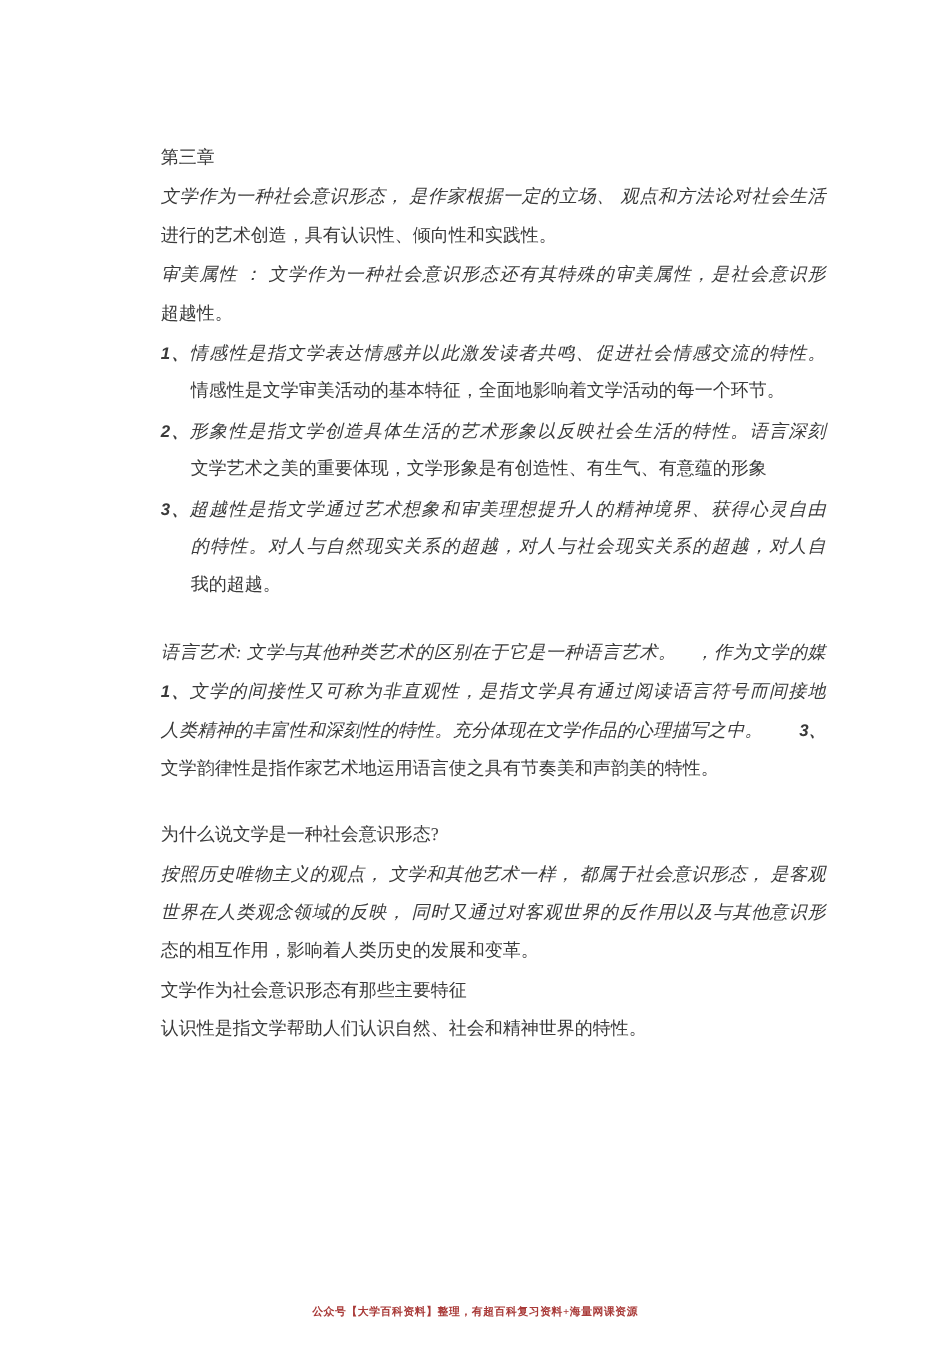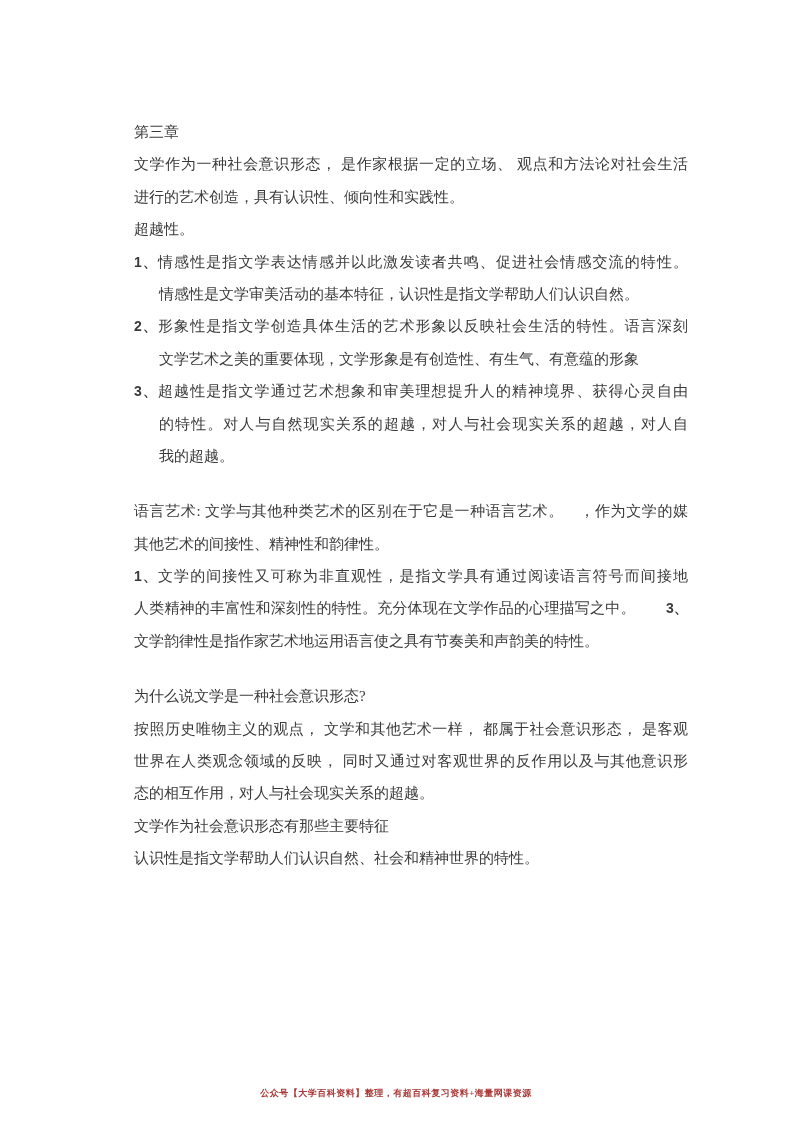--- a/index.html
+++ b/index.html
@@ -26,20 +26,21 @@
   }
   .line {
     line-height: 32.4px;
     height: 32.4px;
     white-space: normal;
     text-align: left;
   }
   .line.just {
     text-align: justify;
     text-align-last: justify;
+    font-style: italic;
   }
   .line.ind {
     padding-left: 25px;
   }
   .num {
     font-family: "Liberation Sans", "DejaVu Sans", sans-serif;
     font-weight: bold;
     font-size: 14px;
   }
   .gap {
@@ -59,36 +60,36 @@
   }
 </style>
 </head>
 <body>
 
 <div class="page">
   <div class="doc">
       <div class="line"><span class="">第三章</span></div>
       <div class="line just"><span class="">文学作为一种社会意识形态， 是作家根据一定的立场、 观点和方法论对社会生活</span></div>
       <div class="line"><span class="">进行的艺术创造，具有认识性、倾向性和实践性。</span></div>
+      <div class="line just"><span class="">审美属性 ： 文学作为一种社会意识形态还有其特殊的审美属性，是社会意识形</span></div>
       <div class="line"><span class="">超越性。</span></div>
       <div class="line just"><span class="num">1、</span><span class="">情感性是指文学表达情感并以此激发读者共鸣、促进社会情感交流的特性。</span></div>
-      <div class="line ind"><span class="">情感性是文学审美活动的基本特征，认识性是指文学帮助人们认识自然。</span></div>
+      <div class="line ind"><span class="">情感性是文学审美活动的基本特征，全面地影响着文学活动的每一个环节。</span></div>
       <div class="line just"><span class="num">2、</span><span class="">形象性是指文学创造具体生活的艺术形象以反映社会生活的特性。语言深刻</span></div>
       <div class="line ind"><span class="">文学艺术之美的重要体现，文学形象是有创造性、有生气、有意蕴的形象</span></div>
       <div class="line just"><span class="num">3、</span><span class="">超越性是指文学通过艺术想象和审美理想提升人的精神境界、获得心灵自由</span></div>
       <div class="line just ind"><span class="">的特性。对人与自然现实关系的超越，对人与社会现实关系的超越，对人自</span></div>
       <div class="line ind"><span class="">我的超越。</span></div>
       <div class="gap"></div>
       <div class="line just"><span class="">语言艺术: 文学与其他种类艺术的区别在于它是一种语言艺术。　，作为文学的媒</span></div>
-      <div class="line"><span class="">其他艺术的间接性、精神性和韵律性。</span></div>
       <div class="line just"><span class="num">1、</span><span class="">文学的间接性又可称为非直观性，是指文学具有通过阅读语言符号而间接地</span></div>
       <div class="line just"><span class="">人类精神的丰富性和深刻性的特性。充分体现在文学作品的心理描写之中。　　</span><span class="num">3、</span></div>
       <div class="line"><span class="">文学韵律性是指作家艺术地运用语言使之具有节奏美和声韵美的特性。</span></div>
       <div class="gap"></div>
       <div class="line"><span class="">为什么说文学是一种社会意识形态?</span></div>
       <div class="line just"><span class="">按照历史唯物主义的观点， 文学和其他艺术一样， 都属于社会意识形态， 是客观</span></div>
       <div class="line just"><span class="">世界在人类观念领域的反映， 同时又通过对客观世界的反作用以及与其他意识形</span></div>
-      <div class="line"><span class="">态的相互作用，对人与社会现实关系的超越。</span></div>
+      <div class="line"><span class="">态的相互作用，影响着人类历史的发展和变革。</span></div>
       <div class="line"><span class="">文学作为社会意识形态有那些主要特征</span></div>
       <div class="line"><span class="">认识性是指文学帮助人们认识自然、社会和精神世界的特性。</span></div>
     </div>
   <div class="footer">公众号【大学百科资料】整理，有超百科复习资料+海量网课资源</div>
 </div>
 
 </body></html>

